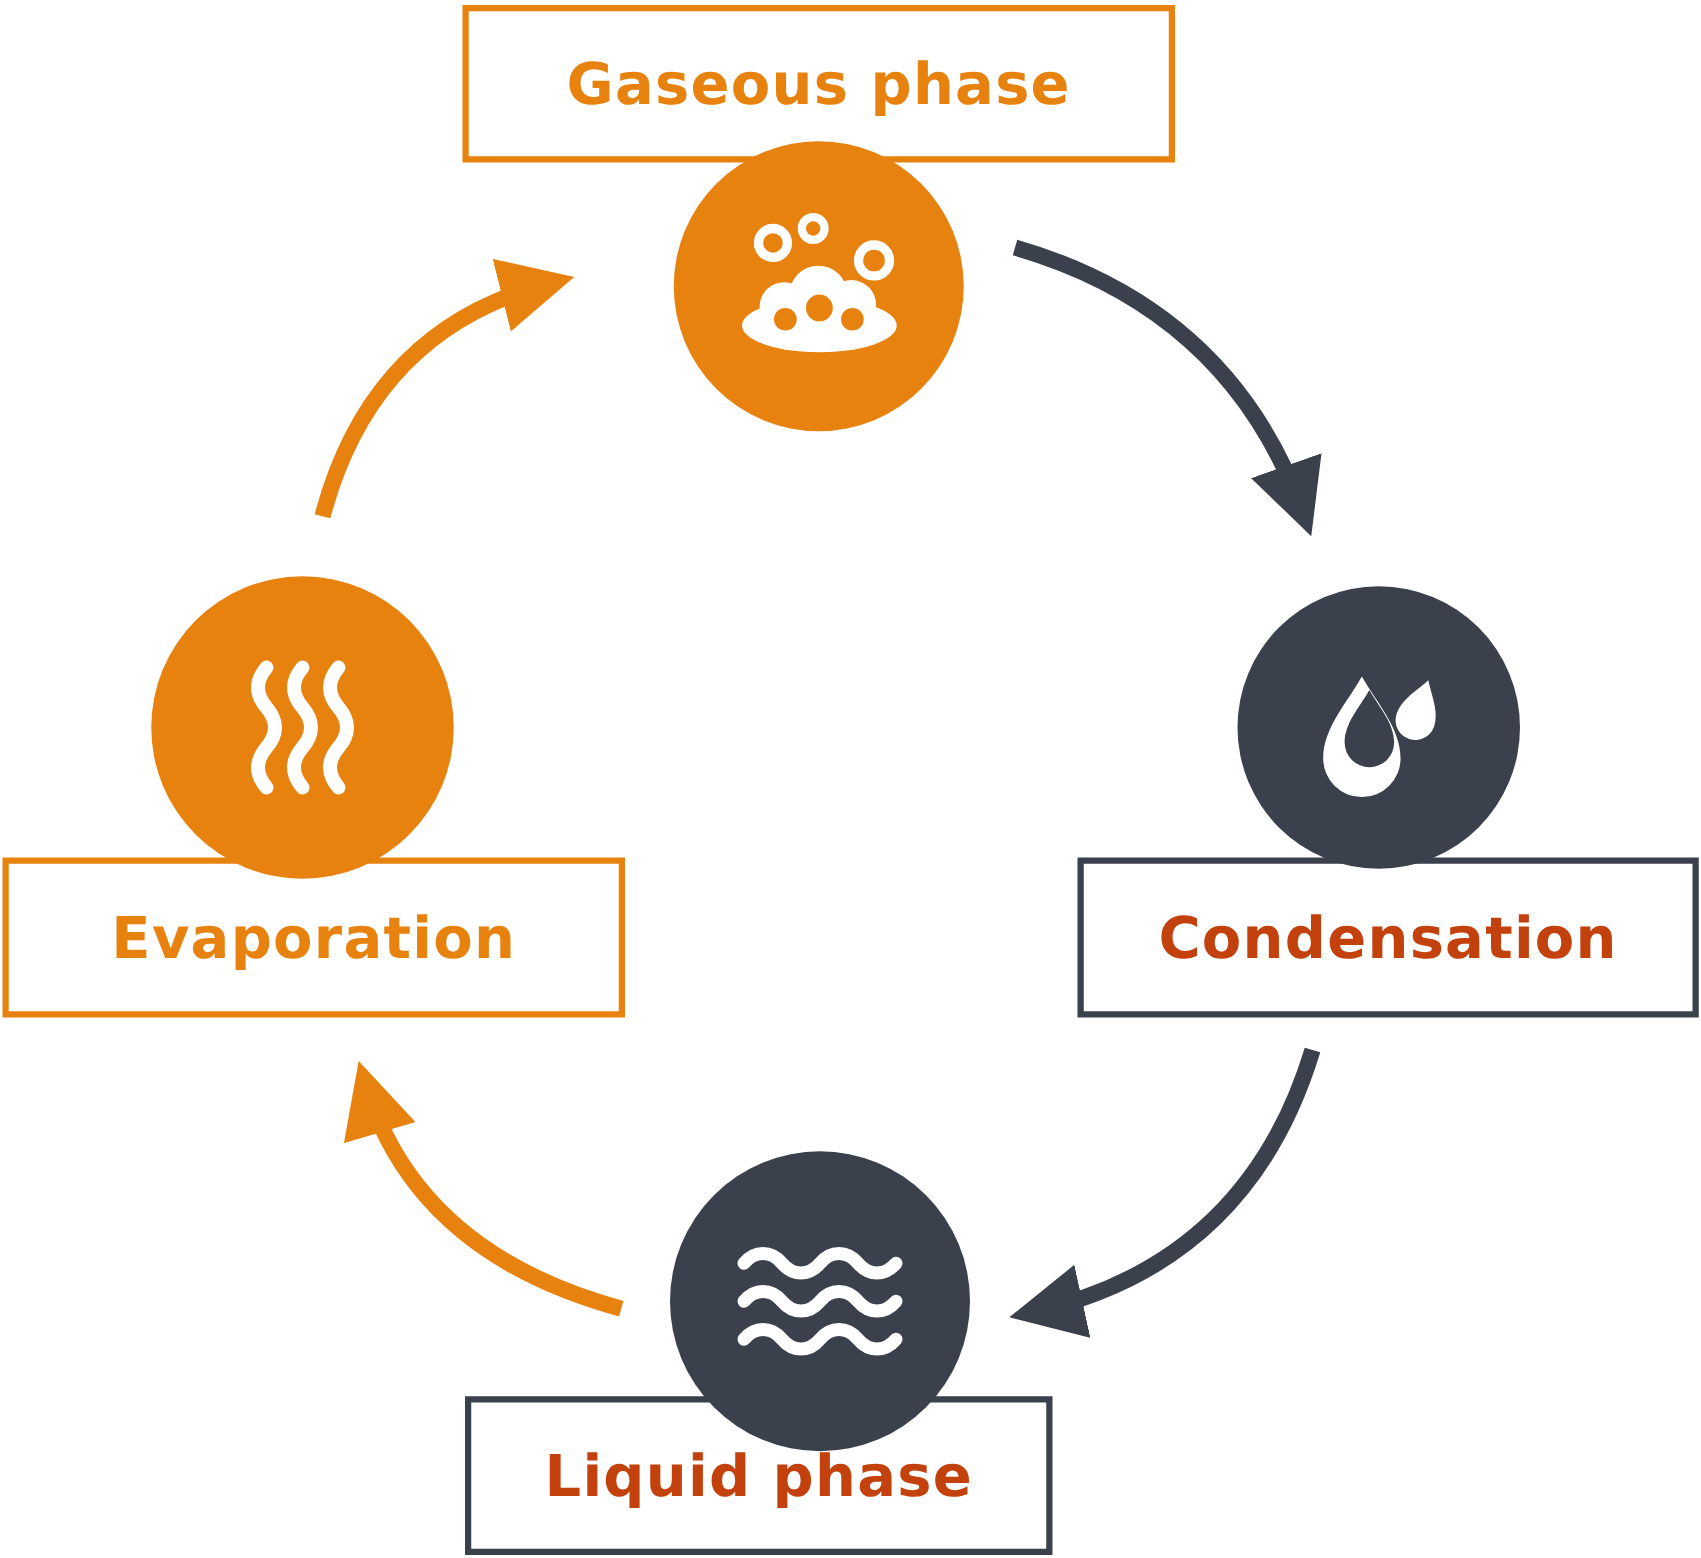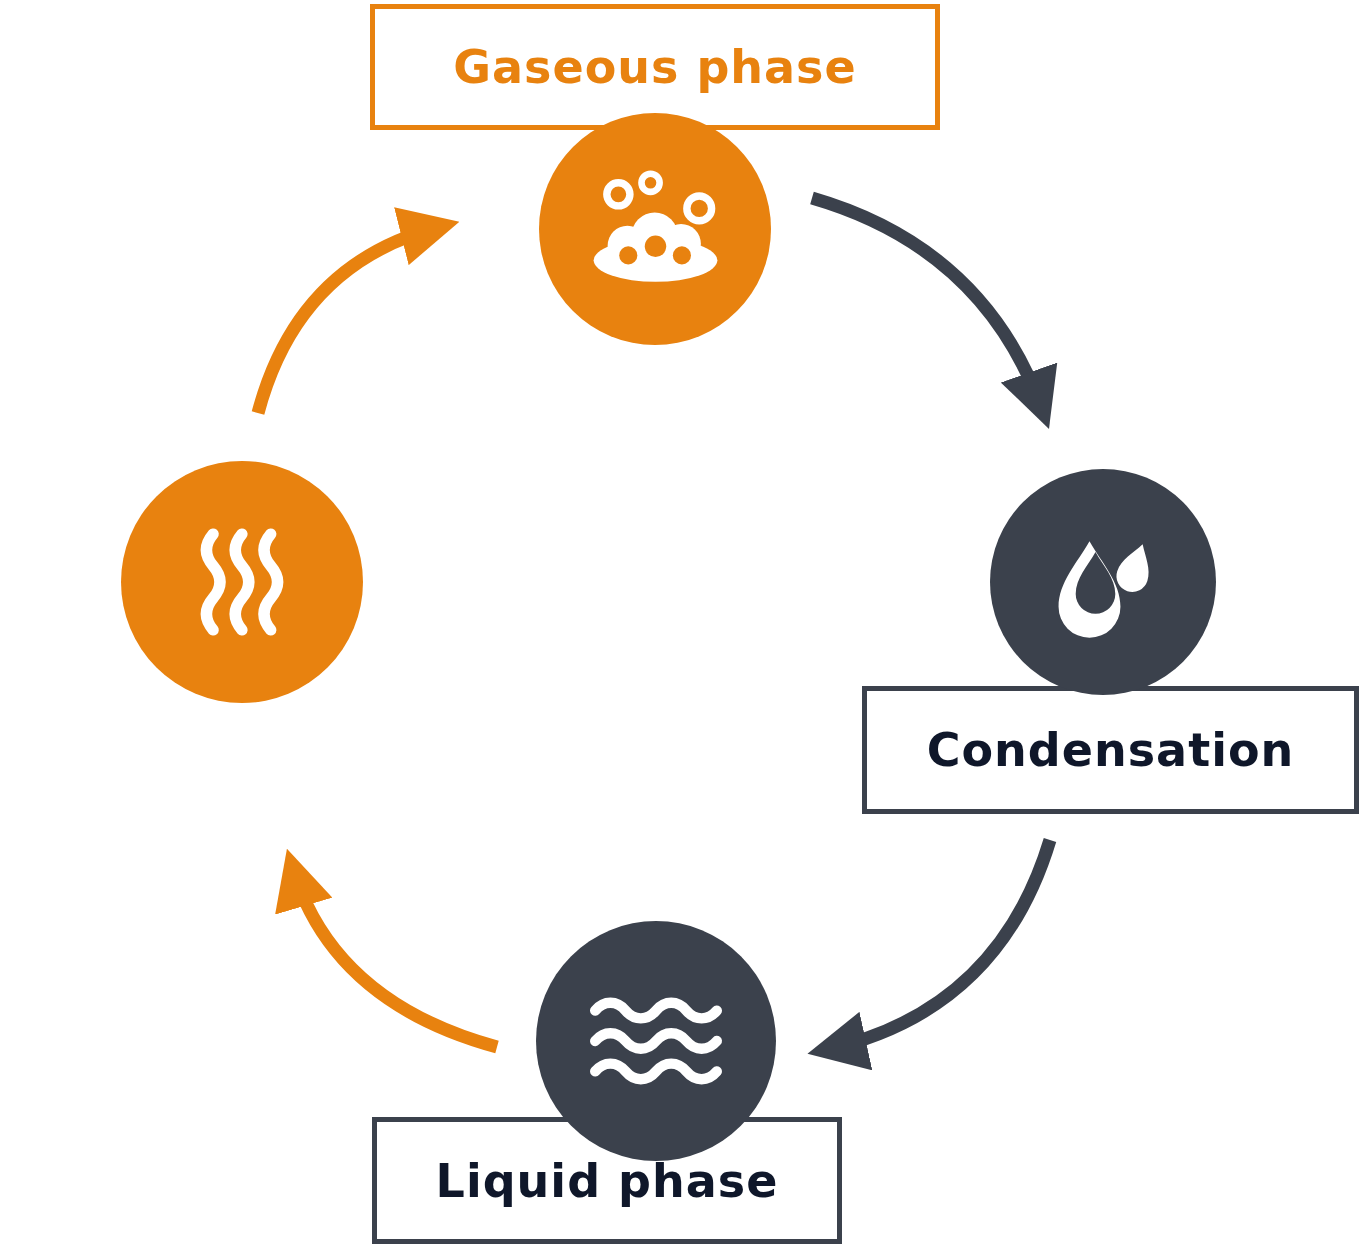--- a/index.html
+++ b/index.html
@@ -21,21 +21,21 @@
     align-items: center;
     justify-content: center;
     background: #ffffff;
     box-sizing: border-box;
     font-weight: bold;
     font-size: 46px;
     letter-spacing: 1px;
     z-index: 1;
   }
   .label-box.orange { border: 5px solid #E8820F; color: #E8820F; }
-  .label-box.dark   { border: 5px solid #3B414C; color: #0f172a; }
+  .label-box.dark   { border: 5px solid #3B414C; color: #c2410c; }
 
   .node-circle {
     position: absolute;
     border-radius: 50%;
     display: flex;
     align-items: center;
     justify-content: center;
     z-index: 3;
   }
   .node-circle.orange { background: #E8820F; }
@@ -60,20 +60,23 @@
   </div>
 
   <div class="label-box dark" style="left:862px; top:686px; width:497px; height:128px;">
     <span>Condensation</span>
   </div>
 
   <div class="label-box dark" style="left:372px; top:1117px; width:470px; height:127px;">
     <span>Liquid phase</span>
   </div>
 
+  <div class="label-box orange" style="left:2px; top:686px; width:498px; height:128px;">
+    <span>Evaporation</span>
+  </div>
 
   <svg class="arrows-layer" viewBox="0 0 1361 1246">
     <defs>
       <marker id="arrow-dark" viewBox="0 0 10 10" refX="7" refY="5" markerWidth="4.6" markerHeight="4.6" orient="auto" markerUnits="strokeWidth">
         <path d="M0,0 L10,5 L0,10 Z" fill="#3B414C"></path>
       </marker>
       <marker id="arrow-orange" viewBox="0 0 10 10" refX="7" refY="5" markerWidth="4.6" markerHeight="4.6" orient="auto" markerUnits="strokeWidth">
         <path d="M0,0 L10,5 L0,10 Z" fill="#E8820F"></path>
       </marker>
     </defs>

